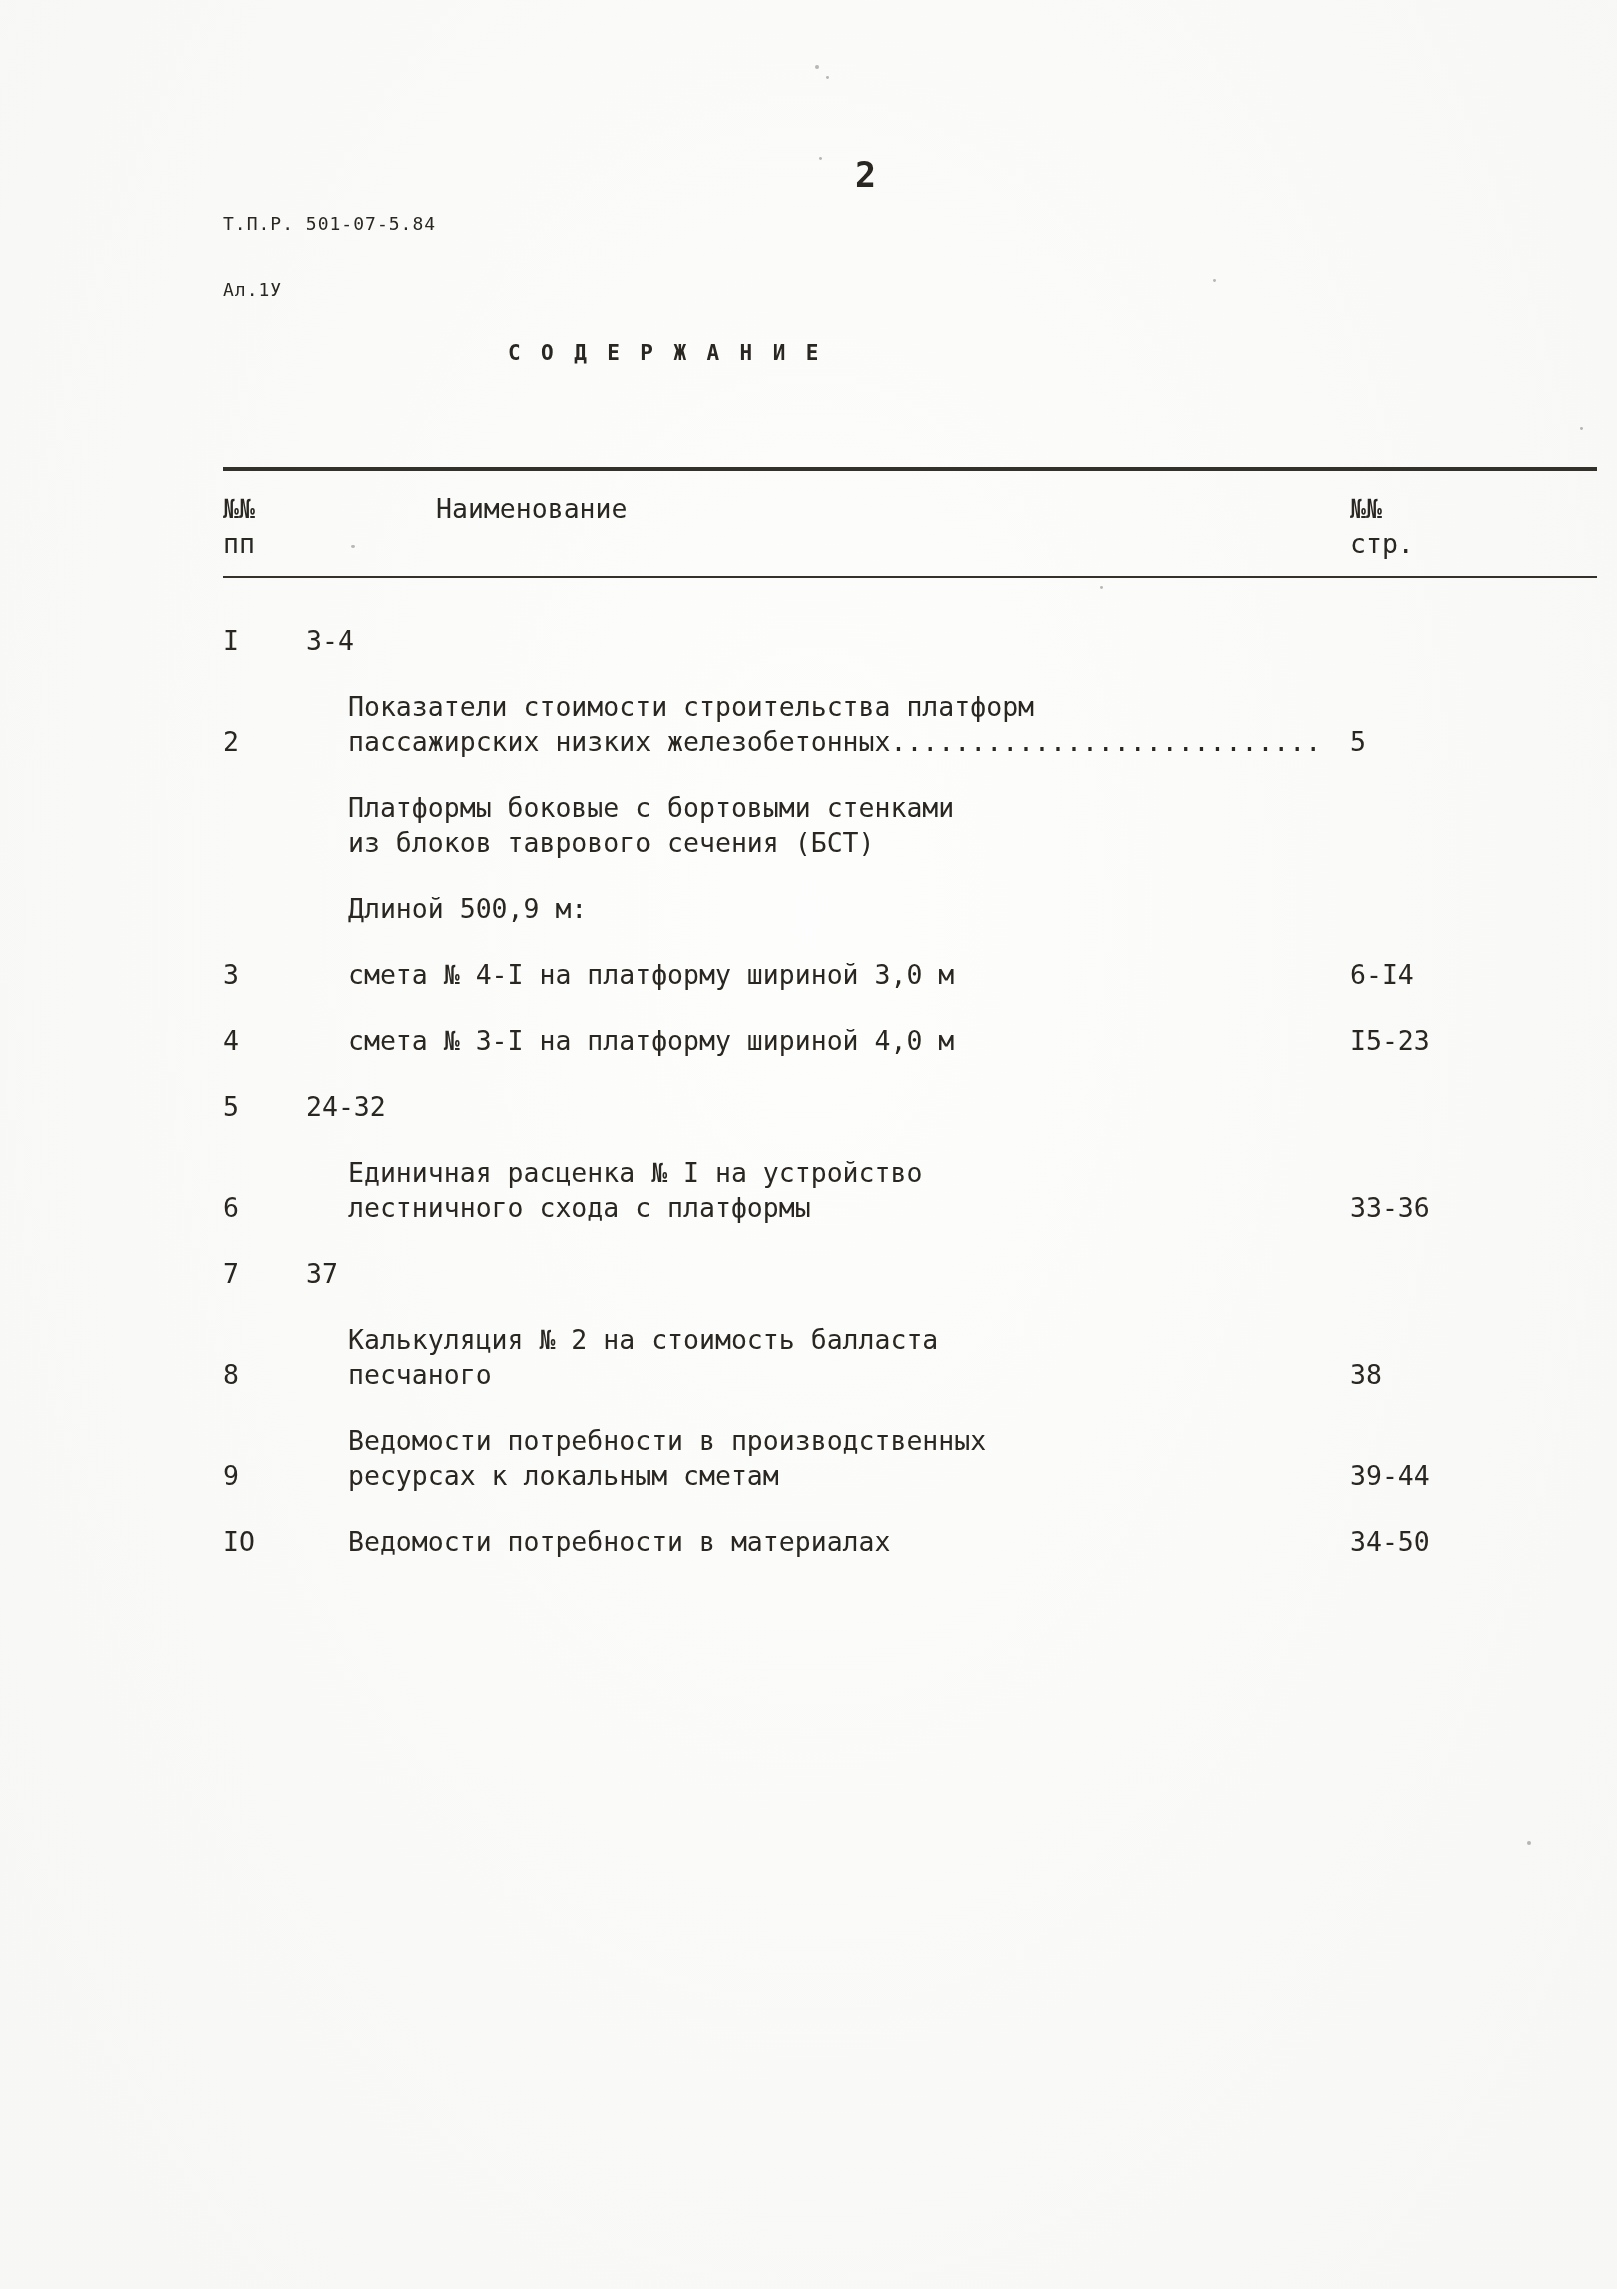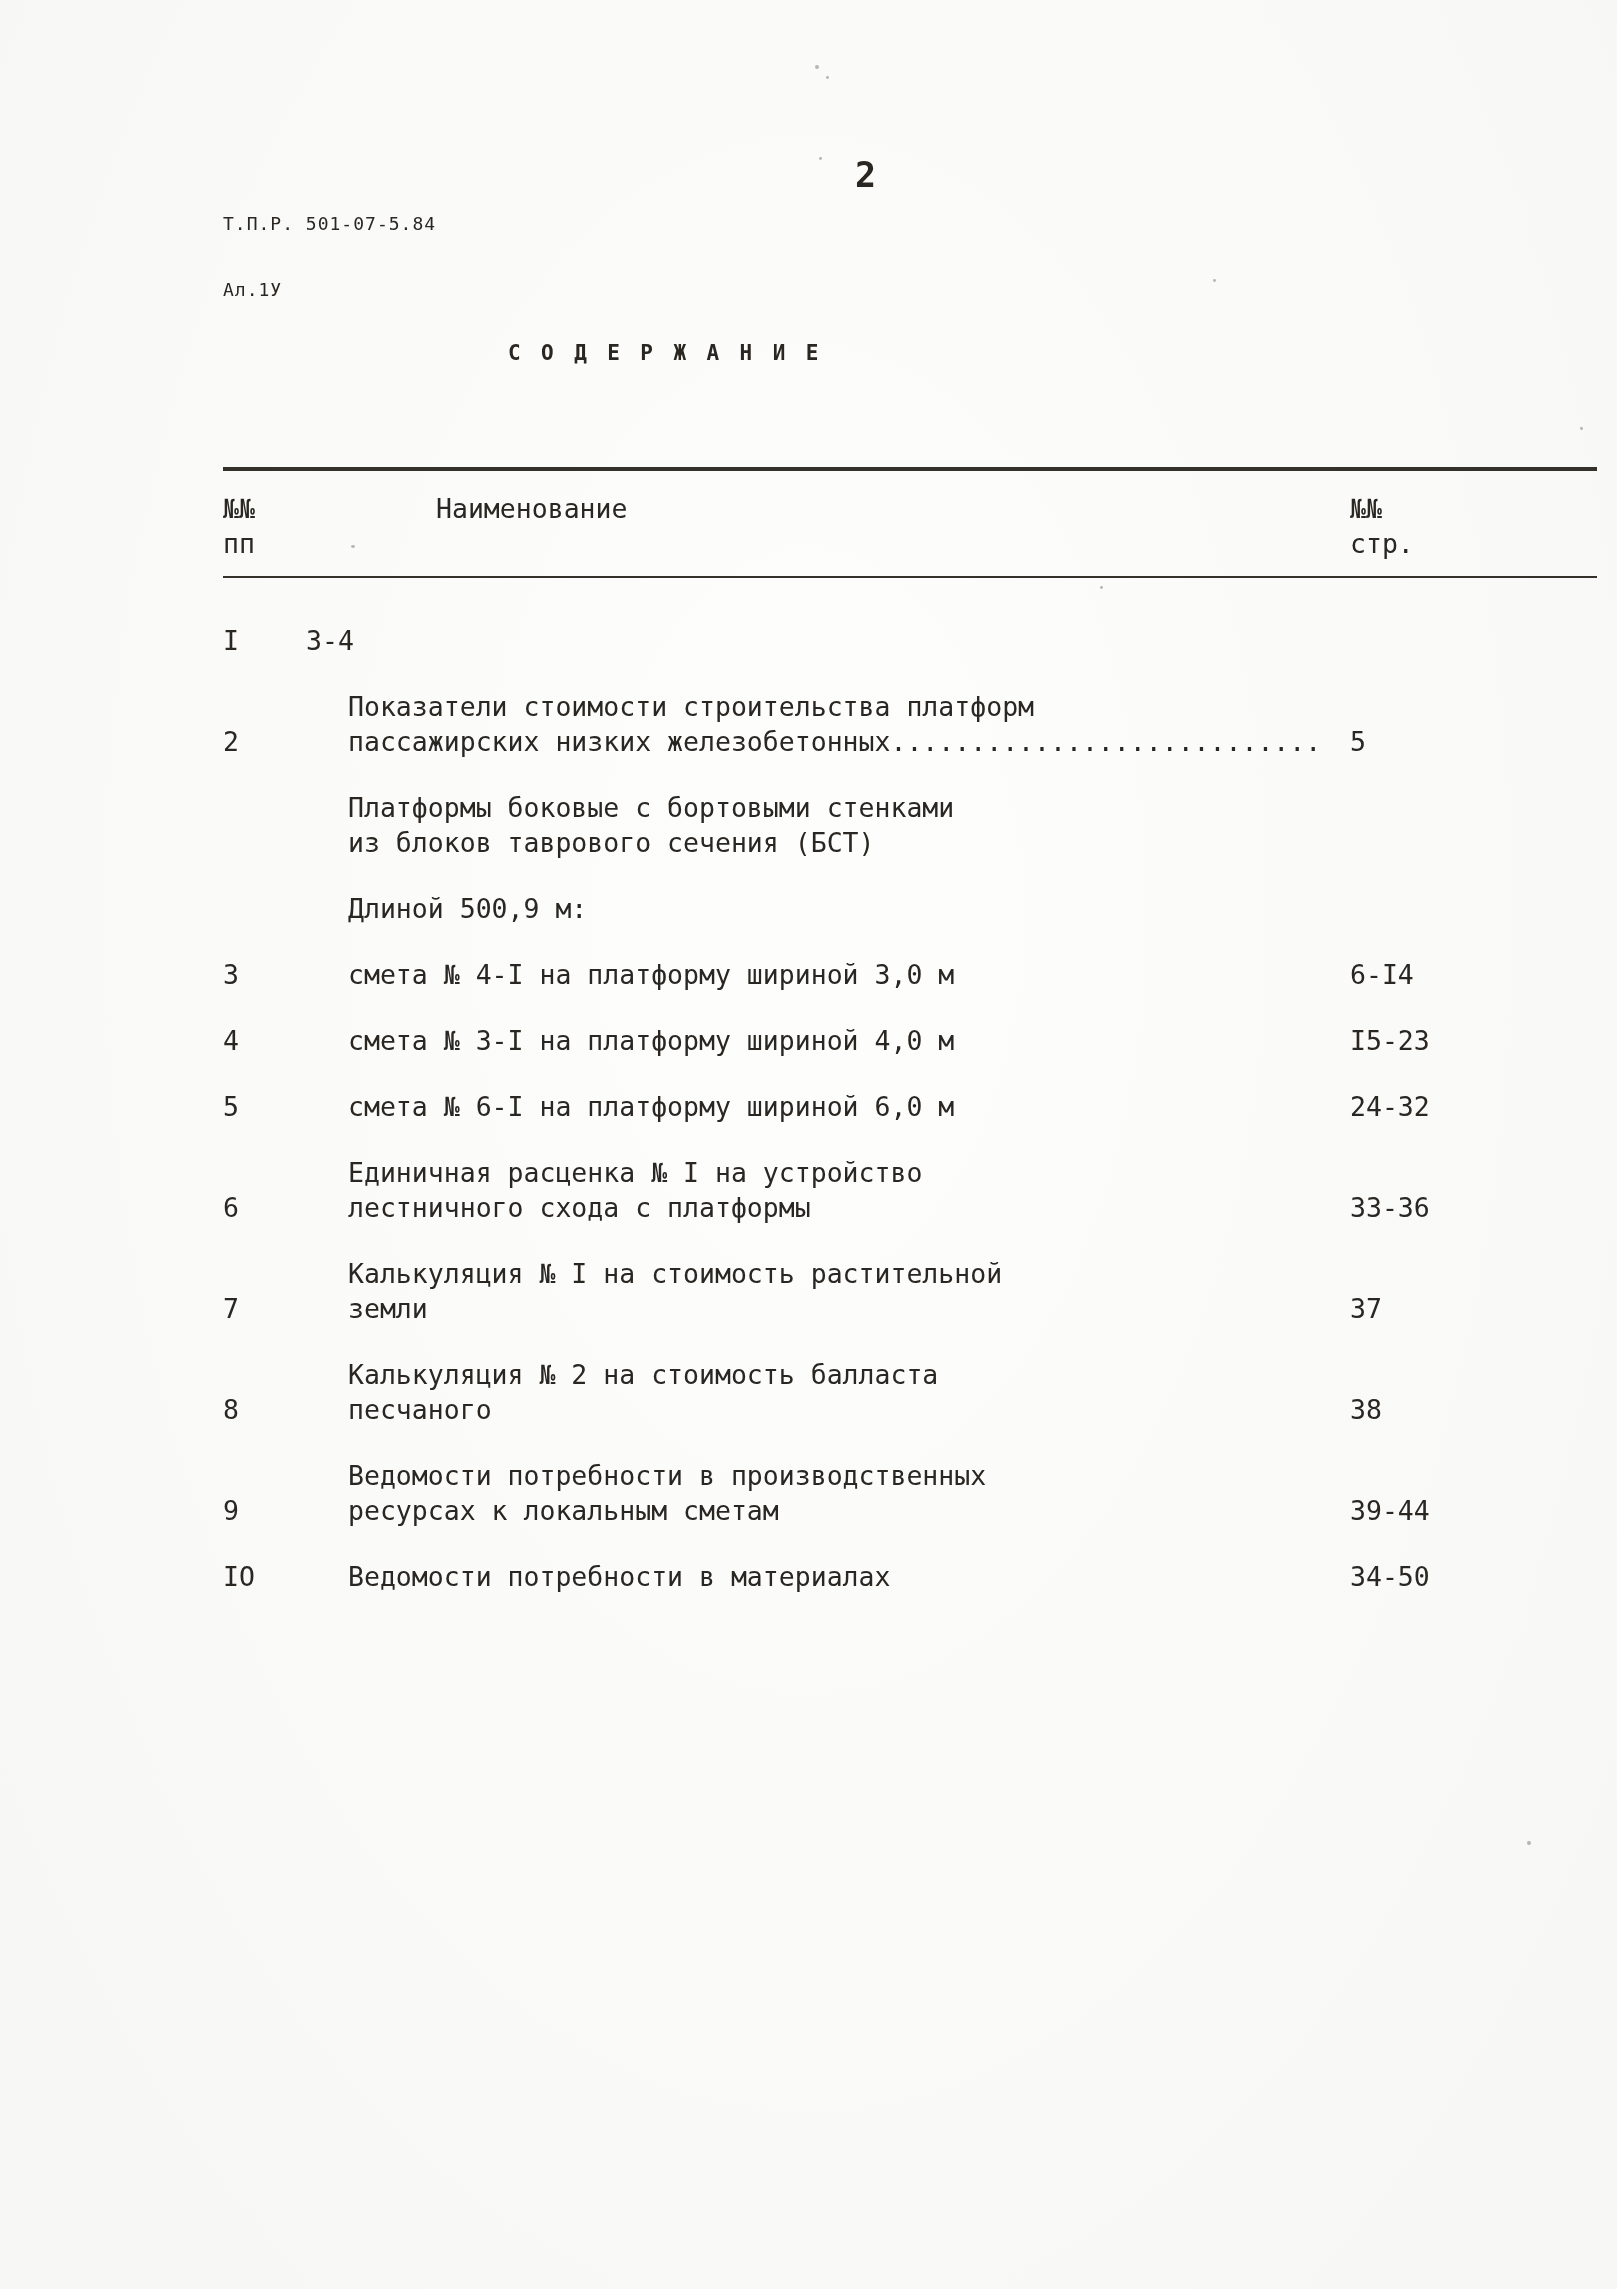--- a/index.html
+++ b/index.html
@@ -159,35 +159,32 @@
       </div>
 
       <div class="toc-row">
         <div class="col-num">4</div>
         <div class="col-name">смета № 3-I на платформу шириной 4,0 м</div>
         <div class="col-page">I5-23</div>
       </div>
 
       <div class="toc-row">
         <div class="col-num">5</div>
-        <div class="col-name">смета № 6-I на платформу шириной 6,0 м</div>
         <div class="col-page">24-32</div>
       </div>
 
       <div class="toc-row">
         <div class="col-num">6</div>
         <div class="col-name">Единичная расценка № I на устройство
 лестничного схода с платформы</div>
         <div class="col-page">33-36</div>
       </div>
 
       <div class="toc-row">
         <div class="col-num">7</div>
-        <div class="col-name">Калькуляция № I на стоимость растительной
-земли</div>
         <div class="col-page">37</div>
       </div>
 
       <div class="toc-row">
         <div class="col-num">8</div>
         <div class="col-name">Калькуляция № 2 на стоимость балласта
 песчаного</div>
         <div class="col-page">38</div>
       </div>
 

